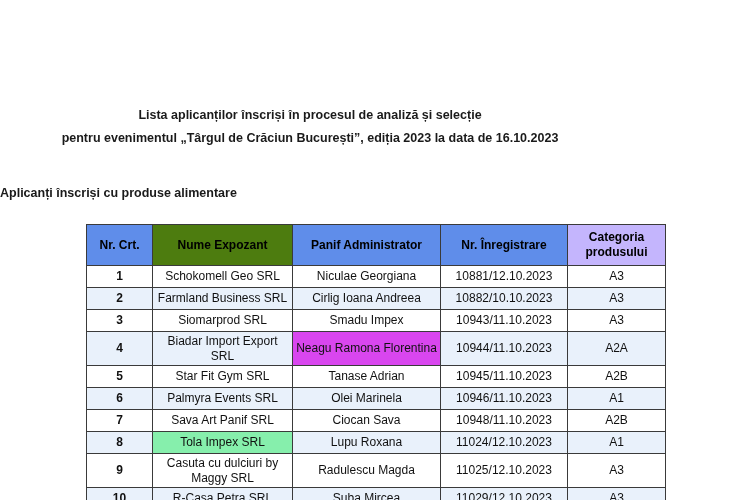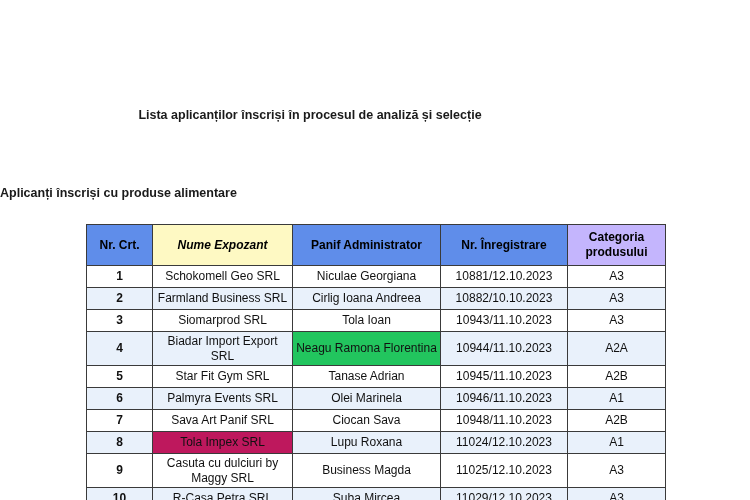--- a/index.html
+++ b/index.html
@@ -42,36 +42,37 @@
   col.c-exp  { width: 140px; }
   col.c-adm  { width: 148px; }
   col.c-reg  { width: 127px; }
   col.c-cat  { width: 98px; }
 </style>
 </head>
 <body>
 
 <div class="doc-title">
   <div>Lista aplicanților înscriși în procesul de analiză și selecție</div>
+  <div>pentru evenimentul „Târgul de Crăciun București”, ediția 2023 la data de 16.10.2023</div>
 </div>
 
 <div class="doc-subtitle">Aplicanți înscriși cu produse alimentare</div>
 
 <table class="applicants">
   <colgroup>
     <col class="c-nr">
       <col class="c-exp">
       <col class="c-adm">
       <col class="c-reg">
       <col class="c-cat">
   </colgroup>
   <thead>
     <tr id="header-row">
         <th style="background: rgb(95, 141, 234);">Nr. Crt.</th>
-        <th style="background: #fef9c3; font-style: italic;">Nume Expozant</th>
+        <th style="background: #4d7c0f;">Nume Expozant</th>
         <th style="background: rgb(95, 141, 234);">Panif Administrator</th>
         <th style="background: rgb(95, 141, 234);">Nr. Înregistrare</th>
         <th style="background: #c4b5fd;">Categoria produsului</th>
       </tr>
   </thead>
   <tbody id="table-body">
       <tr>
         <td class="nr-cell">1</td>
         <td>Schokomell Geo SRL</td>
         <td>Niculae Georgiana</td>
@@ -81,28 +82,28 @@
       <tr class="alt">
         <td class="nr-cell" style="background: rgb(233, 241, 251);">2</td>
         <td style="background: rgb(233, 241, 251);">Farmland Business SRL</td>
         <td style="background: rgb(233, 241, 251);">Cirlig Ioana Andreea</td>
         <td style="background: rgb(233, 241, 251); margin-left: 20px;">10882/10.10.2023</td>
         <td style="background: rgb(233, 241, 251);">A3</td>
       </tr>
       <tr>
         <td class="nr-cell">3</td>
         <td>Siomarprod SRL</td>
-        <td>Tola Ioan</td>
+        <td>Smadu Impex</td>
         <td>10943/11.10.2023</td>
         <td>A3</td>
       </tr>
       <tr class="alt">
         <td class="nr-cell" style="background: rgb(233, 241, 251);">4</td>
         <td style="background: rgb(233, 241, 251); margin-left: 8px;">Biadar Import Export SRL</td>
-        <td style="background: #22c55e; margin-top: 32px;">Neagu Ramona Florentina</td>
+        <td style="background: #d946ef; margin-top: 32px;">Neagu Ramona Florentina</td>
         <td style="background: rgb(233, 241, 251); text-align: center;">10944/11.10.2023</td>
         <td style="background: rgb(233, 241, 251);">A2A</td>
       </tr>
       <tr>
         <td class="nr-cell">5</td>
         <td>Star Fit Gym SRL</td>
         <td>Tanase Adrian</td>
         <td>10945/11.10.2023</td>
         <td>A2B</td>
       </tr>
@@ -115,29 +116,29 @@
       </tr>
       <tr>
         <td class="nr-cell">7</td>
         <td>Sava Art Panif SRL</td>
         <td>Ciocan Sava</td>
         <td>10948/11.10.2023</td>
         <td>A2B</td>
       </tr>
       <tr class="alt">
         <td class="nr-cell" style="background: rgb(233, 241, 251);">8</td>
-        <td style="background: #be185d;">Tola Impex SRL</td>
+        <td style="background: #86efac;">Tola Impex SRL</td>
         <td style="background: rgb(233, 241, 251);">Lupu Roxana</td>
         <td style="background: rgb(233, 241, 251);">11024/12.10.2023</td>
         <td style="background: rgb(233, 241, 251);">A1</td>
       </tr>
       <tr>
         <td class="nr-cell">9</td>
         <td>Casuta cu dulciuri by Maggy SRL</td>
-        <td>Business Magda</td>
+        <td>Radulescu Magda</td>
         <td>11025/12.10.2023</td>
         <td>A3</td>
       </tr>
       <tr class="alt">
         <td class="nr-cell" style="background: rgb(233, 241, 251);">10</td>
         <td style="background: rgb(233, 241, 251);">R-Casa Petra SRL</td>
         <td style="background: rgb(233, 241, 251);">Suba Mircea</td>
         <td style="background: rgb(233, 241, 251);">11029/12.10.2023</td>
         <td style="background: rgb(233, 241, 251);">A3</td>
       </tr>

